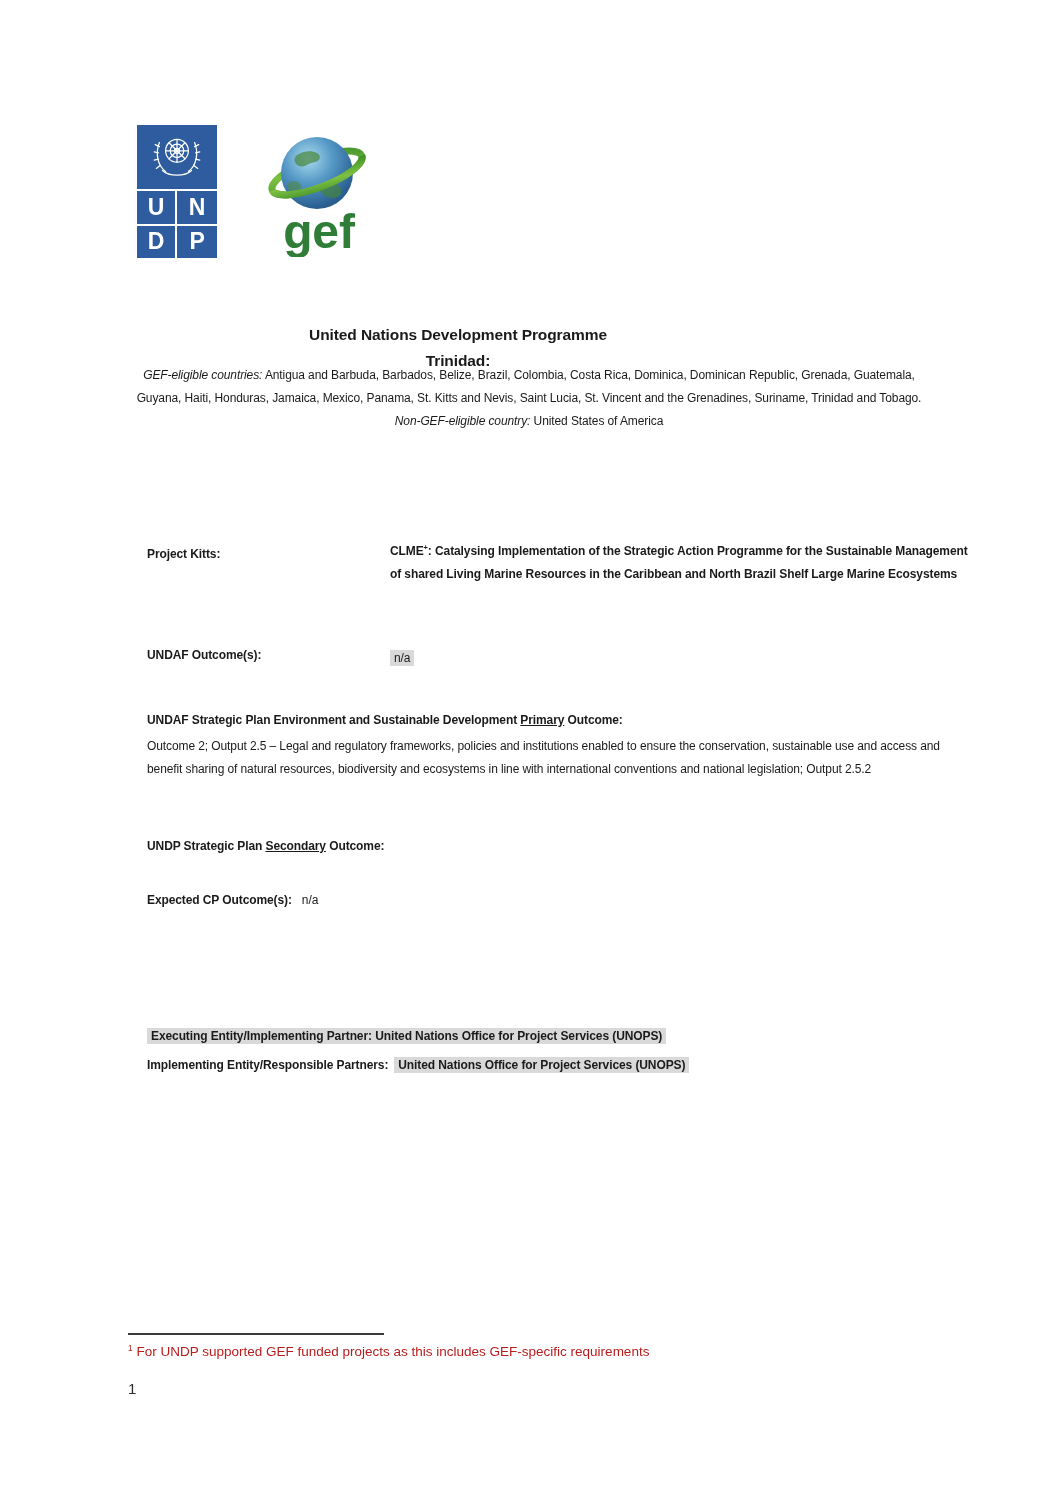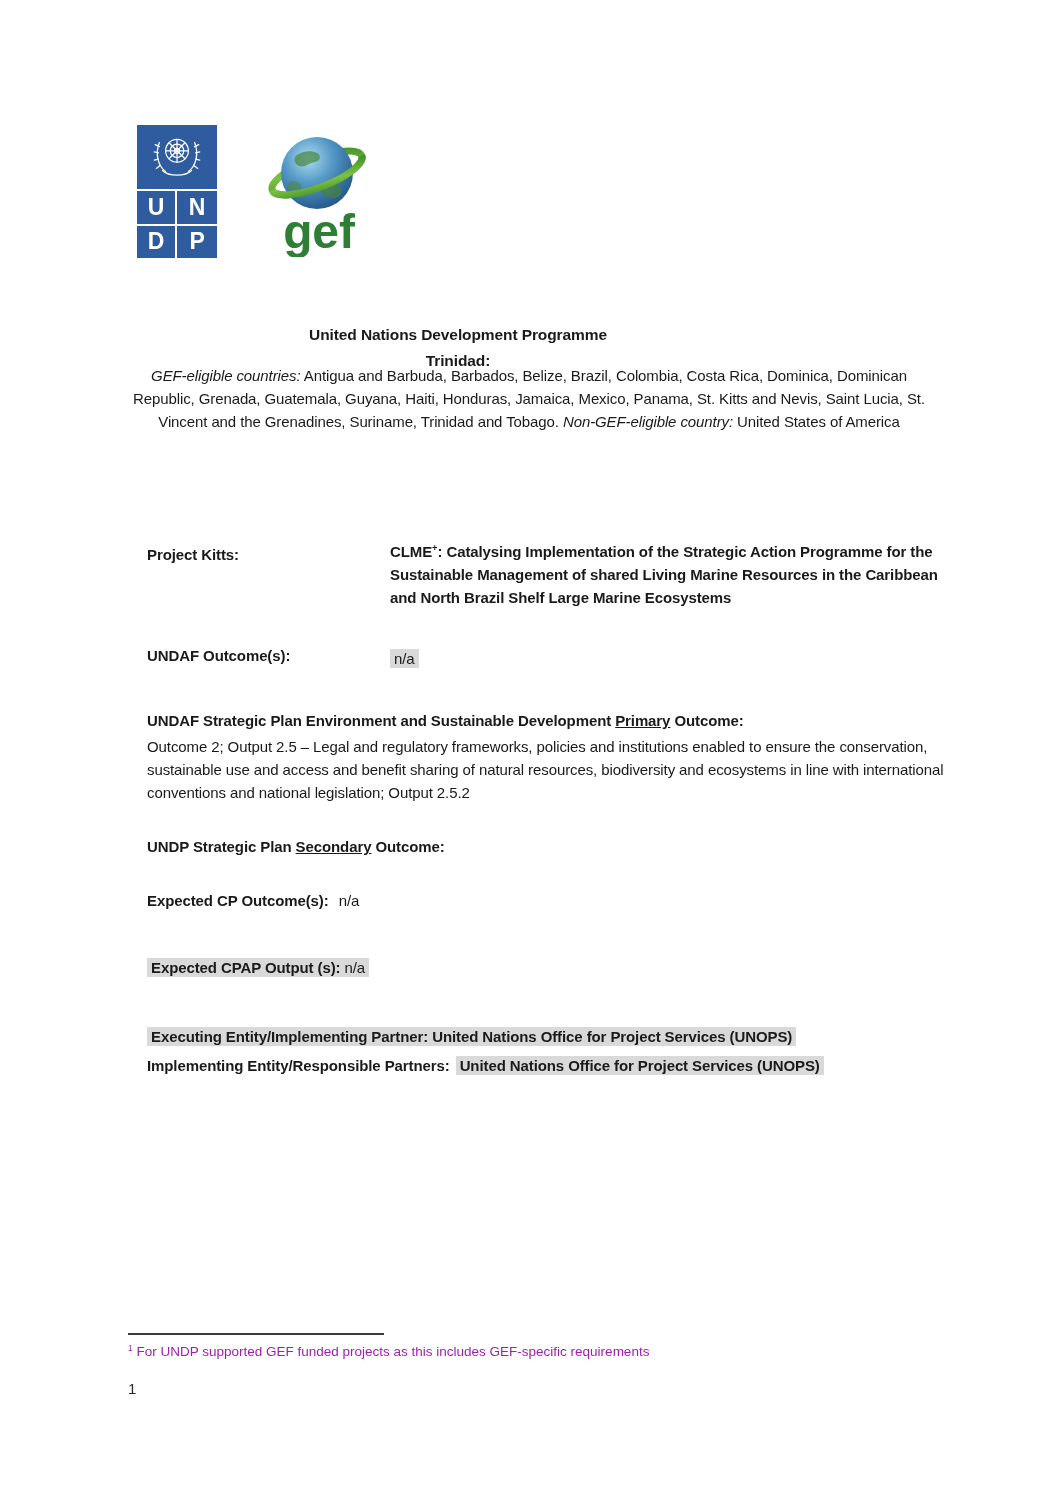--- a/index.html
+++ b/index.html
@@ -12,21 +12,21 @@
     color: #1a1a1a;
     overflow: hidden;
     letter-spacing: -0.1px;
   }
   .abs { position: absolute; }
   .b { font-weight: bold; }
   .i { font-style: italic; }
   .u { text-decoration: underline; }
   .center { text-align: center; }
   .fullw { left: 0; width: 916px; }
-  .t15 { font-size: 15px; line-height: 23px; }
+  .t15 { font-size: 12px; line-height: 23px; }
   .t16 { font-size: 15.5px; line-height: 21px; }
   .hl { background: #d9d9d9; }
   .pad-hl { padding: 1px 4px; }
   sup { font-size: 0.62em; line-height: 0; }
 
   
   .undp-logo {
     position: absolute; top: 125px; left: 137px;
     width: 80px; height: 133px;
     background: #2e5c9f;
@@ -50,21 +50,21 @@
   
   .label-col { left: 147px; width: 235px; }
   .value-col { left: 390px; width: 578px; }
   .left-col-line { left: 147px; width: 830px; }
 
   .cp-value { font-weight: normal; margin-left: 10px; }
   .cpap-value { font-weight: normal; }
   .impl-value { margin-left: 6px; }
 
   .footnote-rule { border-top: 2px solid #3c3c3c; height: 0; }
-  .footnote-text { font-size: 13.5px; line-height: 18px; color: #a21caf; letter-spacing: 0; }
+  .footnote-text { font-size: 13.5px; line-height: 18px; color: #b91c1c; letter-spacing: 0; }
   .page-number { font-size: 15px; color: #2a2a2a; }
 </style>
 </head>
 <body>
 
 <div class="page">
 
   <div class="undp-logo">
     <div class="undp-emblem">
       <svg width="58" height="58" viewBox="0 0 56 56">
@@ -147,23 +147,20 @@
   <div class="abs t15" style="top:735px;left:147px;width:822px">Outcome 2; Output 2.5 – Legal and regulatory frameworks, policies and institutions enabled to ensure the conservation, sustainable use and access and benefit sharing of natural resources, biodiversity and ecosystems in line with international conventions and national legislation; Output 2.5.2</div>
 
   <div class="abs left-col-line b t15" style="top:835px">
     <span>UNDP Strategic Plan </span><span class="u">Secondary</span><span> Outcome:</span>
   </div>
 
   <div class="abs left-col-line t15" style="top:889px">
     <span class="b">Expected CP Outcome(s):</span><span class="cp-value">n/a</span>
   </div>
 
-  <div class="abs left-col-line t15" style="top:956px">
-    <span class="hl pad-hl"><span class="b">Expected CPAP Output (s):</span><span class="cpap-value"> n/a</span></span>
-  </div>
 
   <div class="abs left-col-line b t15" style="top:1025px">
     <span class="hl pad-hl"><span>Executing Entity/Implementing Partner:</span><span> United Nations Office for Project Services (UNOPS)</span></span>
   </div>
 
   <div class="abs left-col-line b t15" style="top:1054px">
     <span>Implementing Entity/Responsible Partners:</span><span class="hl pad-hl impl-value">United Nations Office for Project Services (UNOPS)</span>
   </div>
 
   <div class="abs footnote-rule" style="top:1333px;left:128px;width:256px"></div>

